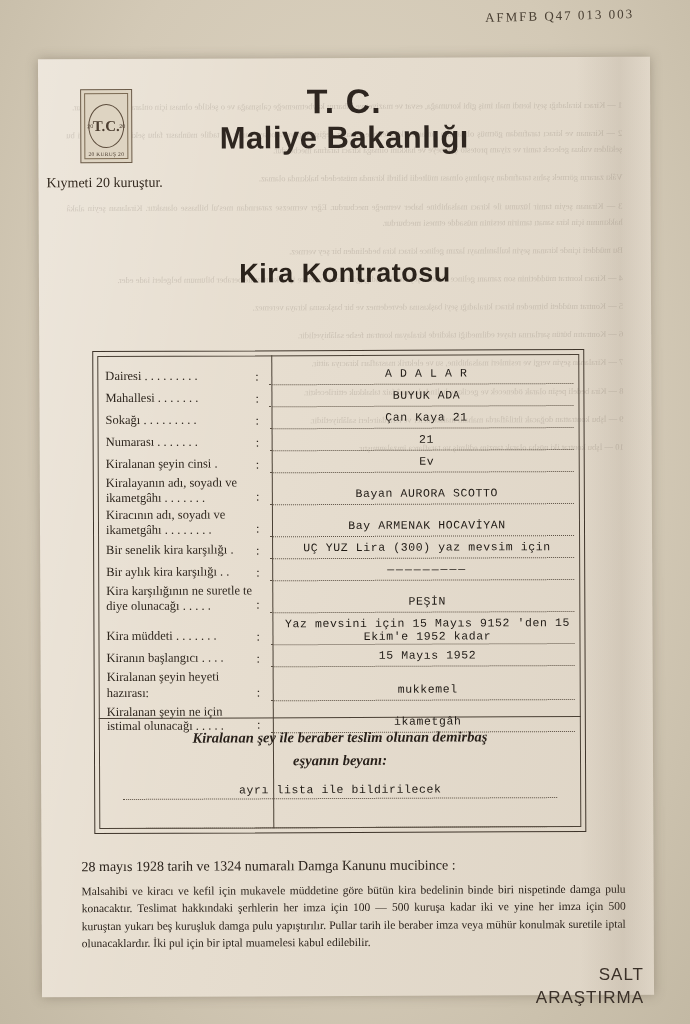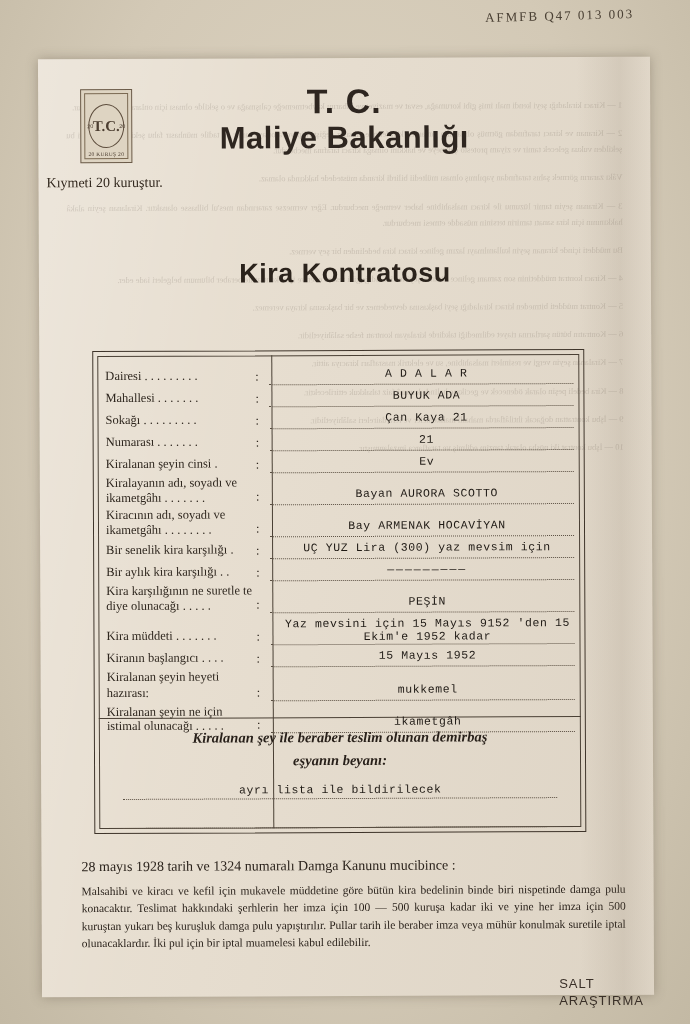--- a/index.html
+++ b/index.html
@@ -301,23 +301,23 @@
     font-size: 11.5px;
     line-height: 1.5;
     color: #2b231c;
     text-align: justify;
   }
 
   .salt {
     position: absolute;
     right: 46px;
     bottom: 14px;
-    text-align: left;
+    text-align: right;
     font-family: "Liberation Sans", sans-serif;
-    font-size: 13px;
+    font-size: 17px;
     letter-spacing: 1px;
     color: #3a3028;
     line-height: 1.35;
   }
 
   .fold {
     position: absolute;
     left: 0; right: 0; top: 0; bottom: 0;
     background:
       linear-gradient(to right, rgba(120,105,85,0.0) 0%, rgba(120,105,85,0.0) 88%, rgba(120,105,85,0.13) 95%, rgba(120,105,85,0.0) 100%);

